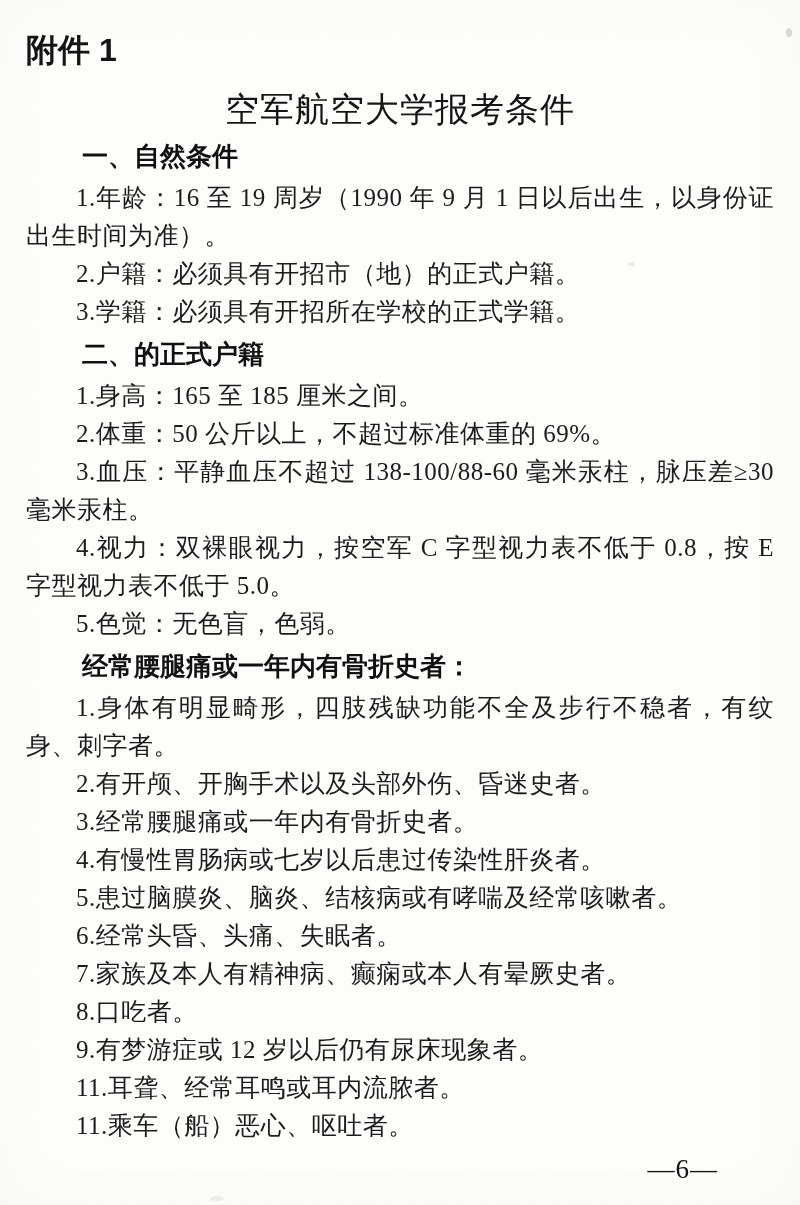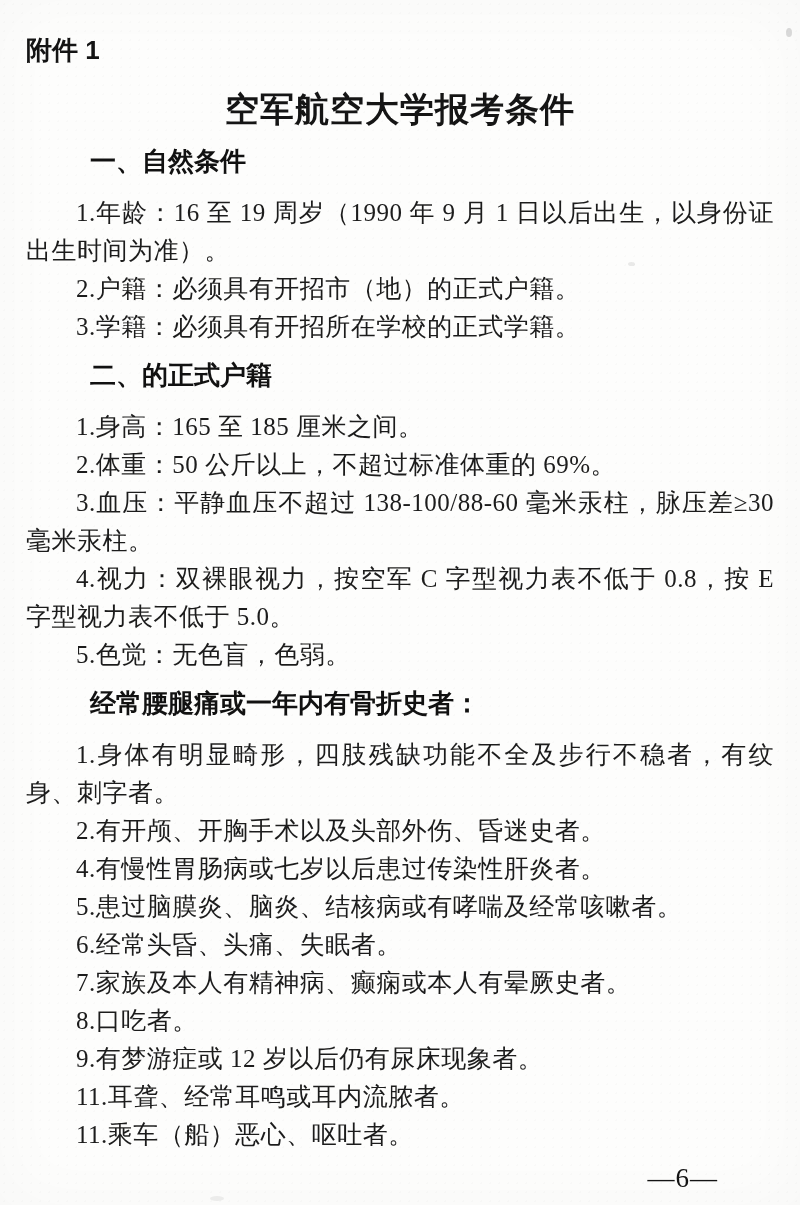--- a/index.html
+++ b/index.html
@@ -17,40 +17,40 @@
     background-size: 9px 9px;
     box-shadow: inset 0 0 70px rgba(0,0,0,0.025);
     padding: 33px 26px 0 26px;
     color: #1a1a1a;
     overflow: hidden;
     font-family: "Liberation Serif", "DejaVu Serif", serif;
   }
   .attachment {
     font-family: "Liberation Sans", "DejaVu Sans", sans-serif;
     font-weight: 600;
-    font-size: 26px;
+    font-size: 32px;
     line-height: 34px;
     color: #141414;
   }
   .title {
     margin: 21px 0 0 0;
     text-align: center;
     font-family: "Liberation Serif", "DejaVu Serif", serif;
-    font-weight: 700;
+    font-weight: 400;
     font-size: 34px;
     line-height: 44px;
     letter-spacing: 1px;
     color: #151515;
   }
   .content {
     margin-top: 5px;
   }
   .sec-heading {
-    margin: 12px;
-    font-family: Liberation Mono, monospace;
+    margin: 4px;
+    font-family: Liberation Sans, sans-serif;
     font-weight: 700;
     font-size: 26px;
     line-height: 38px;
     text-indent: 2em;
     color: #111111;
   }
   .para {
     margin: 0;
     font-size: 25px;
     line-height: 38px;
@@ -97,20 +97,21 @@
     <h2 class="sec-heading">二、的正式户籍</h2>
     <p class="para">1.身高：165 至 185 厘米之间。</p>
     <p class="para">2.体重：50 公斤以上，不超过标准体重的 69%。</p>
     <p class="para">3.血压：平静血压不超过 138-100/88-60 毫米汞柱，脉压差≥30 毫米汞柱。</p>
     <p class="para">4.视力：双裸眼视力，按空军 C 字型视力表不低于 0.8，按 E 字型视力表不低于 5.0。</p>
     <p class="para">5.色觉：无色盲，色弱。</p>
 
     <h2 class="sec-heading">经常腰腿痛或一年内有骨折史者：</h2>
     <p class="para">1.身体有明显畸形，四肢残缺功能不全及步行不稳者，有纹身、刺字者。</p>
     <p class="para">2.有开颅、开胸手术以及头部外伤、昏迷史者。</p>
+    <p class="para">3.经常腰腿痛或一年内有骨折史者。</p>
     <p class="para">4.有慢性胃肠病或七岁以后患过传染性肝炎者。</p>
     <p class="para">5.患过脑膜炎、脑炎、结核病或有哮喘及经常咳嗽者。</p>
     <p class="para">6.经常头昏、头痛、失眠者。</p>
     <p class="para">7.家族及本人有精神病、癫痫或本人有晕厥史者。</p>
     <p class="para">8.口吃者。</p>
     <p class="para">9.有梦游症或 12 岁以后仍有尿床现象者。</p>
     <p class="para">11.耳聋、经常耳鸣或耳内流脓者。</p>
     <p class="para">11.乘车（船）恶心、呕吐者。</p>
 
   </div>

